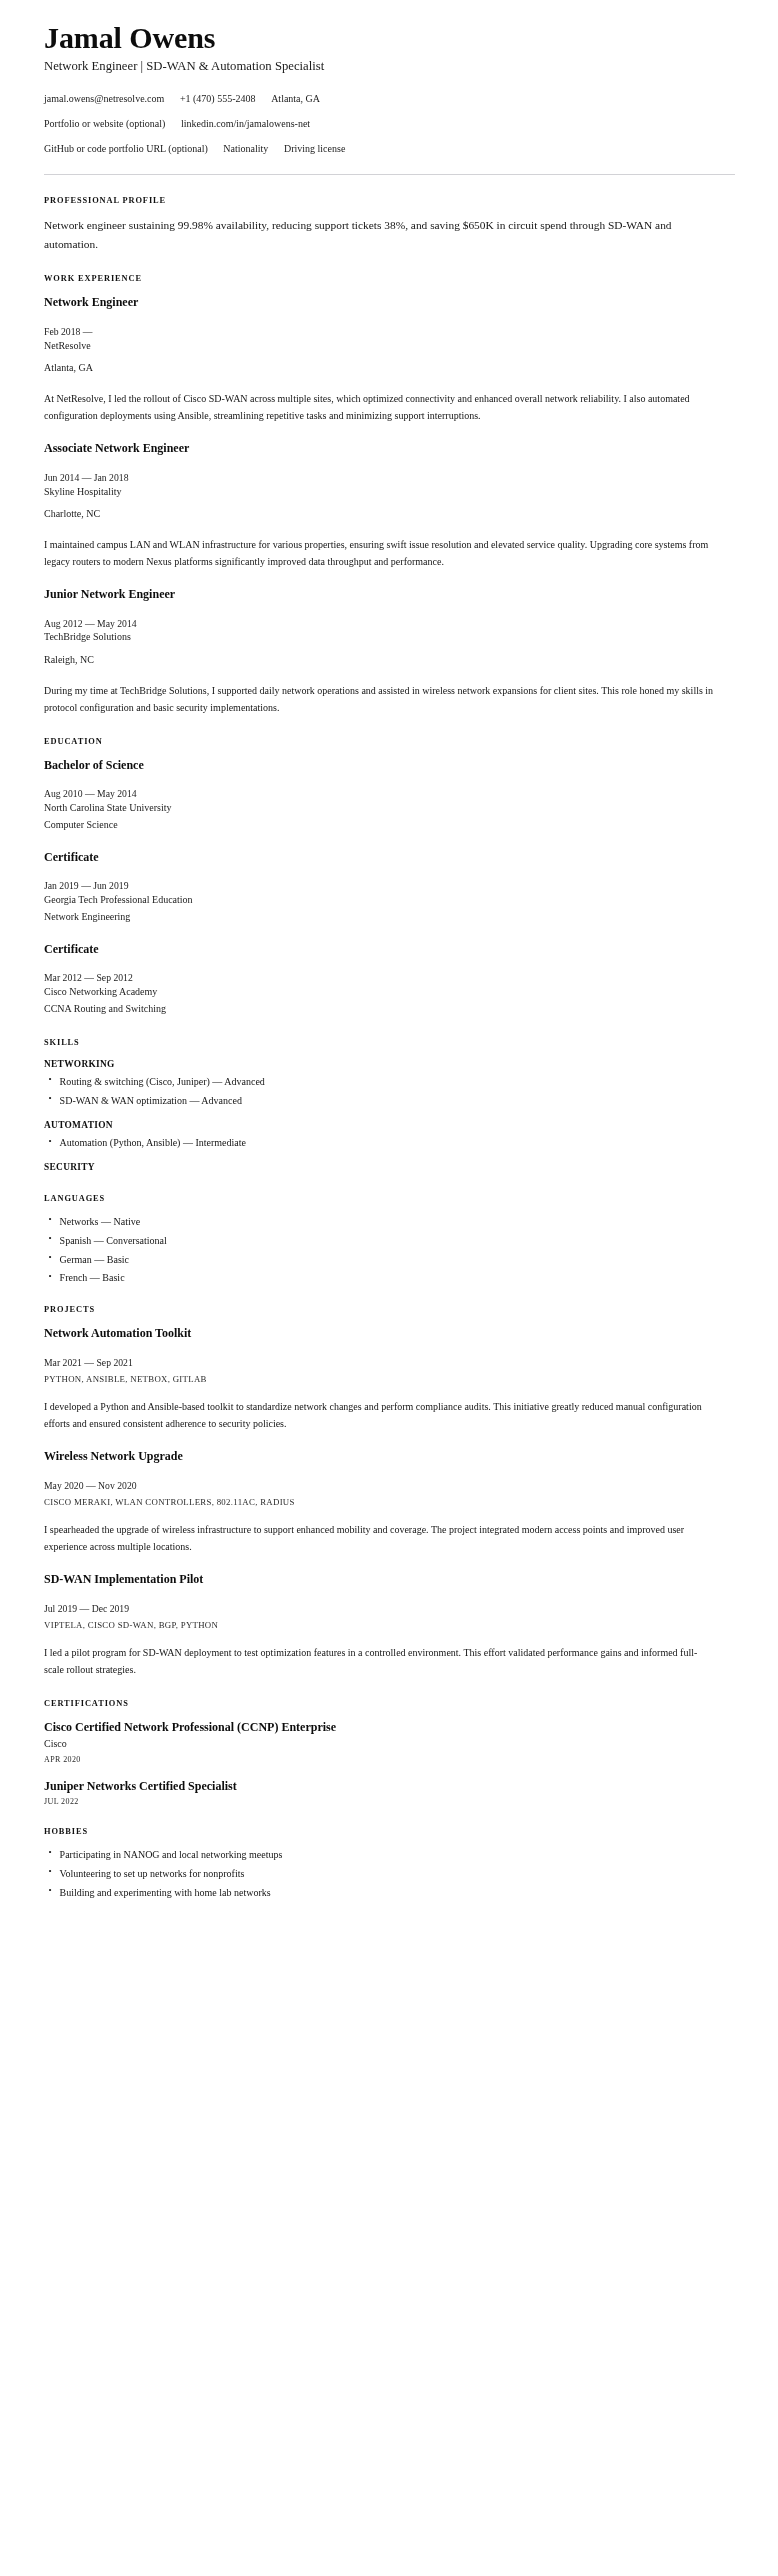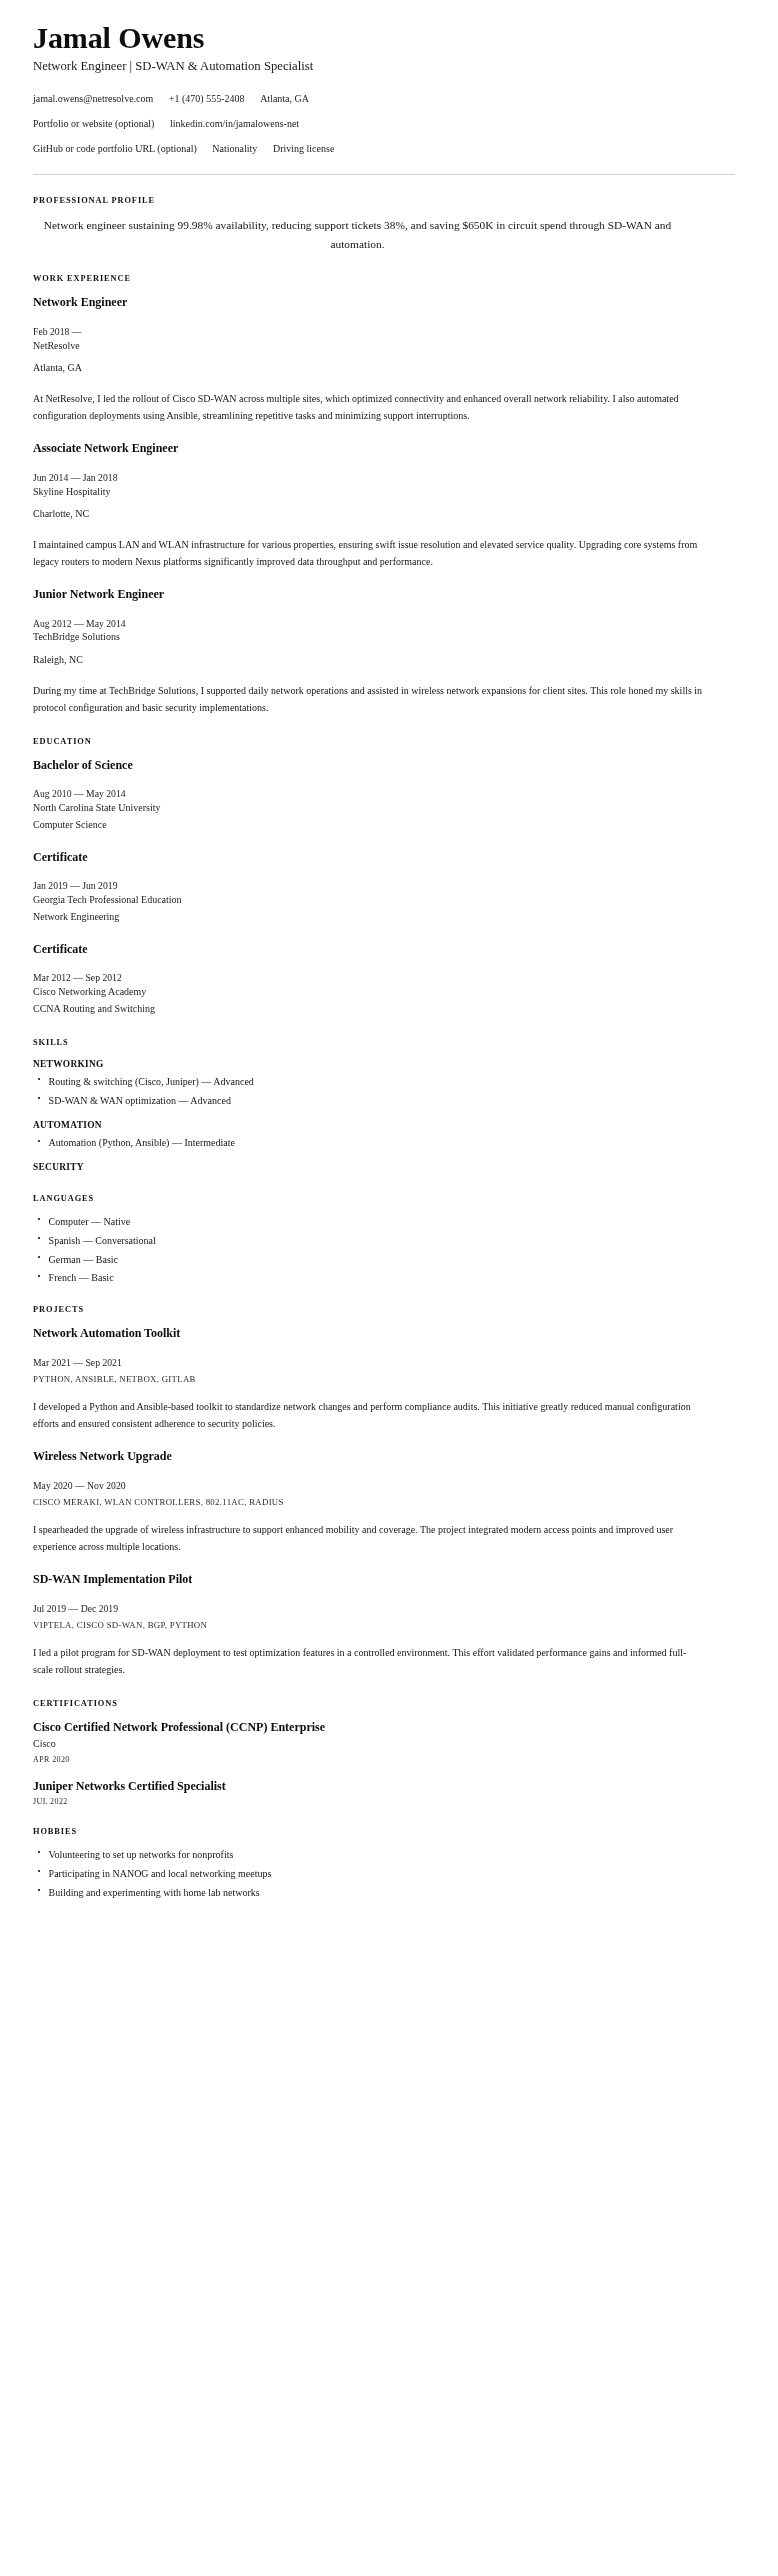--- a/index.html
+++ b/index.html
@@ -10,21 +10,21 @@
   }
   body {
     width: 779px;
     min-height: 2576px;
     font-family: "Liberation Serif", "DejaVu Serif", serif;
     color: #121212;
     -webkit-font-smoothing: antialiased;
   }
   .page {
     width: 779px;
-    padding: 22px 44px 26px 33px;
+    padding: 22px 44px 26px 44px;
   }
 
   
   .name {
     font-size: 30px;
     font-weight: 700;
     line-height: 1.08;
     letter-spacing: -0.1px;
     margin: 0 0 3.9px 0;
     color: #0d0d0d;
@@ -63,21 +63,20 @@
     text-transform: uppercase;
     margin: 0 0 11.7px 0;
     color: #111111;
   }
   .summary {
     font-size: 11.4px;
     line-height: 1.62;
     margin: 0;
     max-width: 649px;
     color: #151515;
-    text-align: center;
   }
 
   
   .entry { margin-bottom: 17px; }
   .entry:last-child { margin-bottom: 0; }
   .entry-head {
     display: flex;
     justify-content: space-between;
     align-items: baseline;
     gap: 15.6px;
@@ -281,21 +280,21 @@
     </div>
 
     <div class="skill-group">
       <h3 class="skill-group-title">SECURITY</h3>
     </div>
   </section>
 
   <section class="section spacer-lang">
     <h2 class="section-title">LANGUAGES</h2>
     <ul class="bullets">
-      <li>Computer — Native</li>
+      <li>Networks — Native</li>
       <li>Spanish — Conversational</li>
       <li>German — Basic</li>
       <li>French — Basic</li>
     </ul>
   </section>
 
   <section class="section">
     <h2 class="section-title">PROJECTS</h2>
 
     <div class="entry">
@@ -337,20 +336,20 @@
 
     <div class="cert-entry">
       <h3 class="entry-title">Juniper Networks Certified Specialist</h3>
       <div class="entry-meta">JUL 2022</div>
     </div>
   </section>
 
   <section class="section">
     <h2 class="section-title">HOBBIES</h2>
     <ul class="bullets">
+      <li>Participating in NANOG and local networking meetups</li>
       <li>Volunteering to set up networks for nonprofits</li>
-      <li>Participating in NANOG and local networking meetups</li>
       <li>Building and experimenting with home lab networks</li>
     </ul>
   </section>
 
 </div>
 
 
 </body></html>

